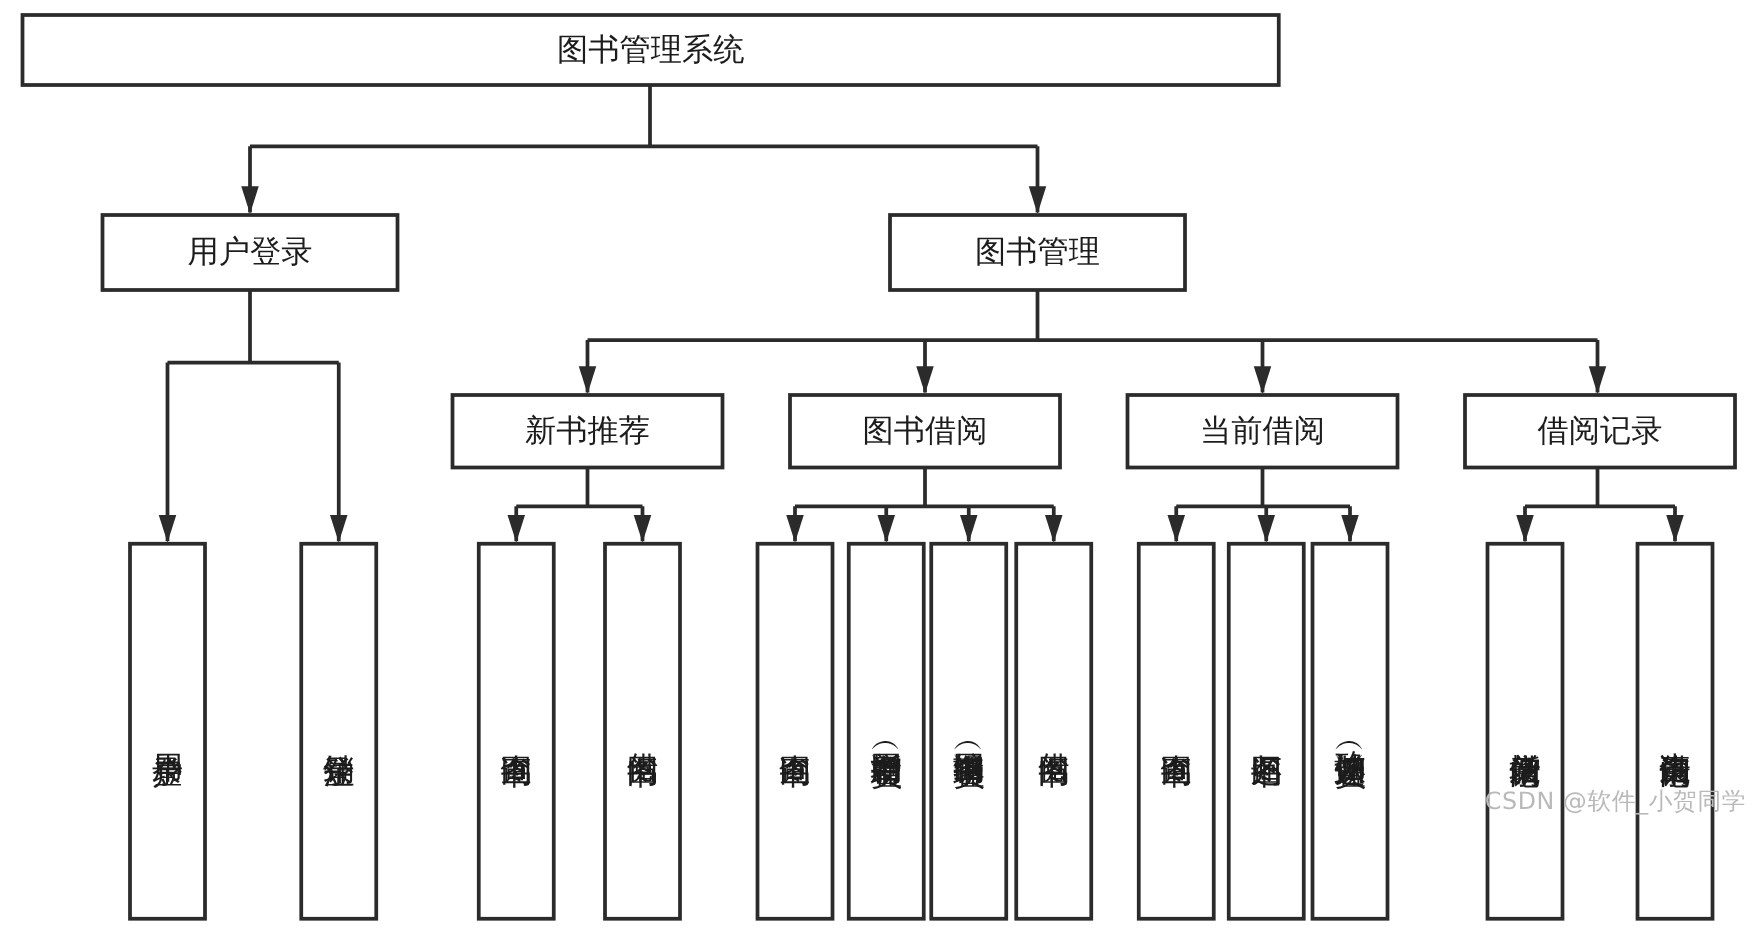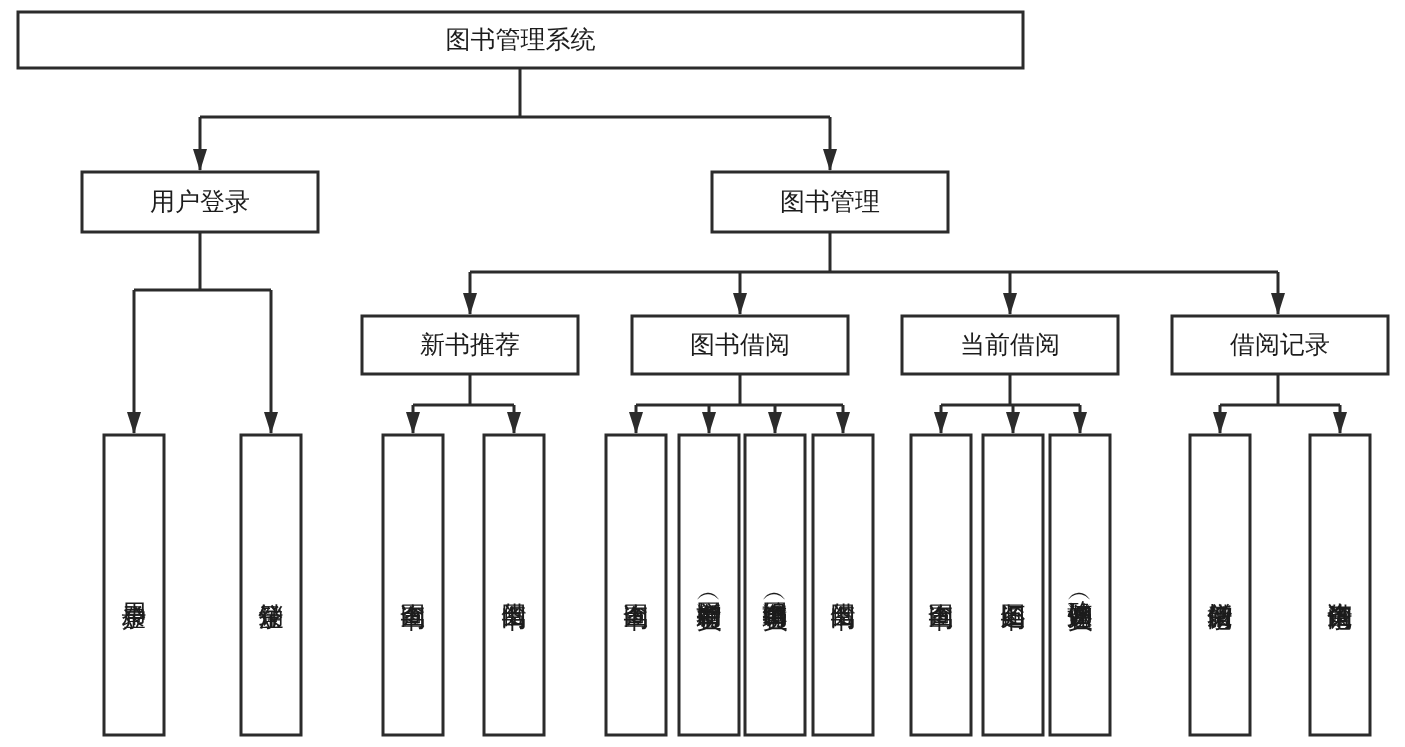--- a/index.html
+++ b/index.html
@@ -218,14 +218,15 @@
         <div class="leaf-label">确认归还（管理员）</div>
       </div>
       <div class="leaf-label-wrap" style="left: 1190px; top: 435px; width: 60px; height: 300px;">
         <div class="leaf-label">新增借阅记录</div>
       </div>
       <div class="leaf-label-wrap" style="left: 1310px; top: 435px; width: 60px; height: 300px;">
         <div class="leaf-label">查询借阅记录</div>
       </div>
     </div>
 
+  <div id="watermark">CSDN @软件_小贺同学</div>
 
 </div>
 
 </body></html>

